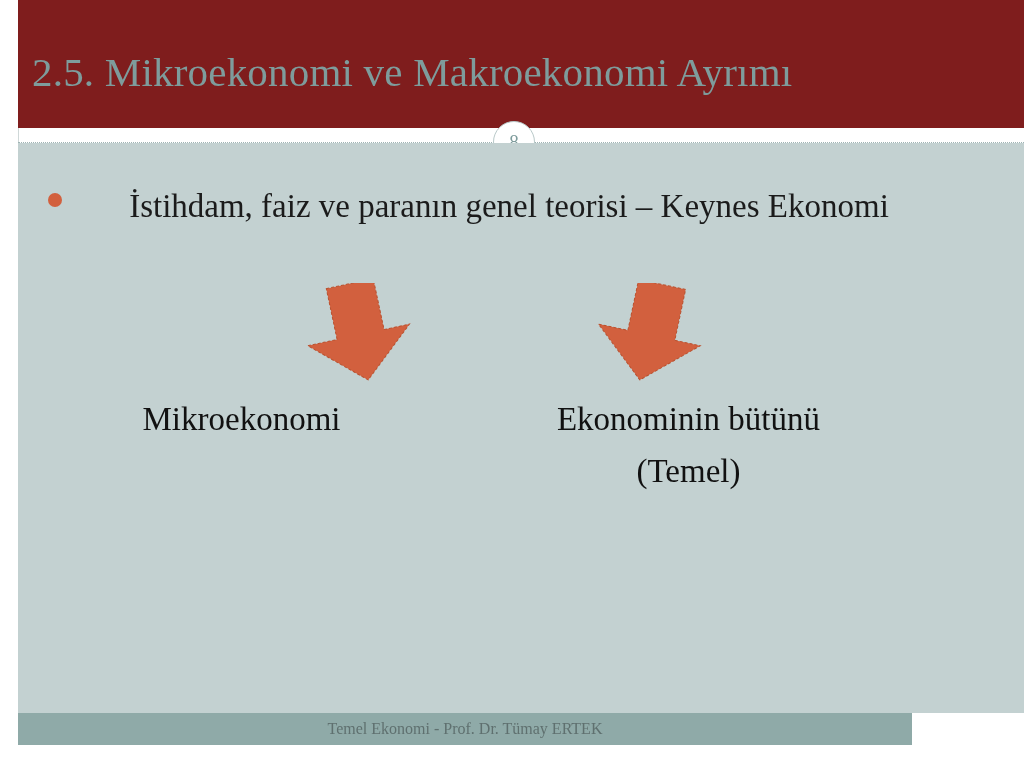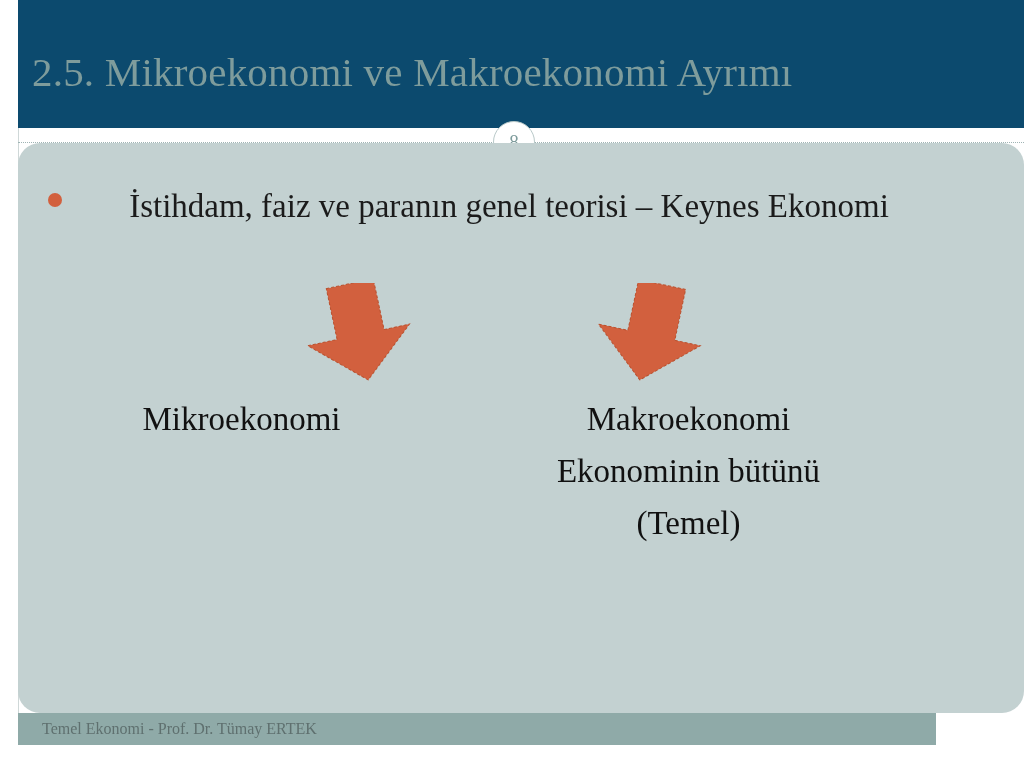--- a/index.html
+++ b/index.html
@@ -38,21 +38,21 @@
     height: 768px;
     background: #ffffff;
   }
   
   .header {
     position: absolute;
     left: 18px;
     top: 0;
     width: 1006px;
     height: 128px;
-    background: #0c4a6e;
+    background: #7f1d1d;
   }
   .slide-title {
     position: absolute;
     left: 14px;
     top: 48px;
     width: 960px;
     font-family: "Liberation Serif", serif;
     font-size: 41px;
     letter-spacing: 0.2px;
     color: #7e9c9c;
@@ -86,21 +86,20 @@
     color: #7e9c9c;
   }
   
   .body-panel {
     position: absolute;
     left: 18px;
     top: 143px;
     width: 1006px;
     height: 570px;
     background: #c3d1d1;
-    border-radius: 22px;
   }
   
   .bullet-row {
     position: absolute;
     left: 30px;
     top: 36px;
     width: 930px;
     display: flex;
     align-items: flex-start;
   }
@@ -157,22 +156,21 @@
   
   .footer {
     position: absolute;
     left: 18px;
     top: 713px;
     width: 894px;
     height: 32px;
     background: #8faaa8;
     display: flex;
     align-items: center;
-    justify-content: flex-start;
-    padding-left: 24px;
+    justify-content: center;
   }
   .footer-text {
     font-family: "Liberation Serif", serif;
     font-size: 16px;
     color: #5f706f;
   }
   .bottom-white {
     position: absolute;
     left: 0;
     top: 745px;
@@ -216,21 +214,20 @@
           <polygon points="30,0 78,0 78,52 104,52 52,98 0,52 30,52" transform="rotate(12 52 49)" fill="#d2603e" stroke="#b9512f" stroke-width="1" stroke-dasharray="3 2"></polygon>
         </svg>
       </div>
     </div>
 
     <div class="columns">
       <div class="col">
         <div class="line">Mikroekonomi</div>
       </div>
       <div class="col">
-        <div class="line">Makroekonomi</div>
         <div class="line">Ekonominin bütünü</div>
         <div class="line">(Temel)</div>
       </div>
     </div>
 
   </div>
 
   <div class="footer">
     <div class="footer-text">Temel Ekonomi - Prof. Dr. Tümay ERTEK</div>
   </div>

